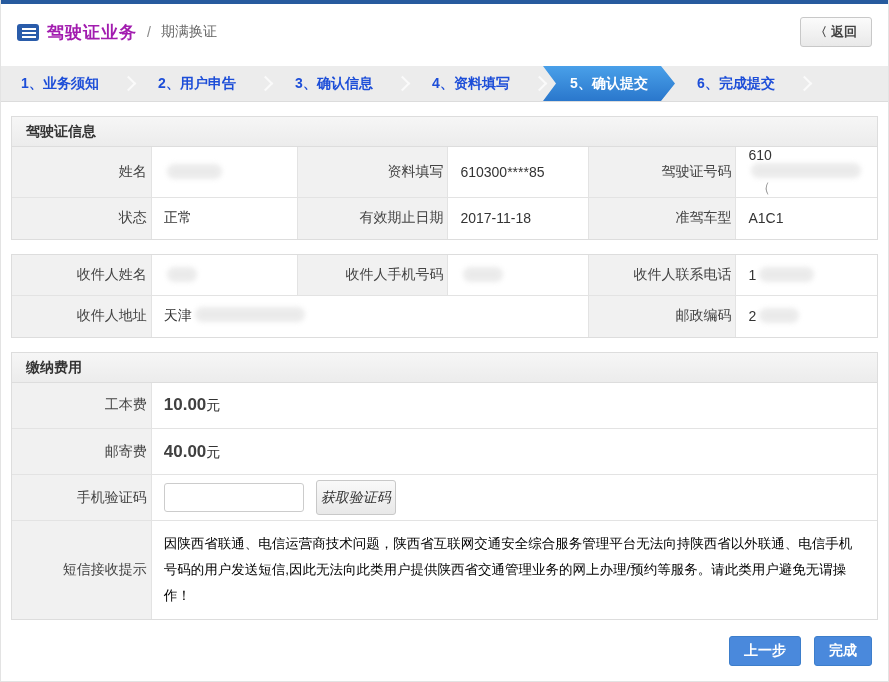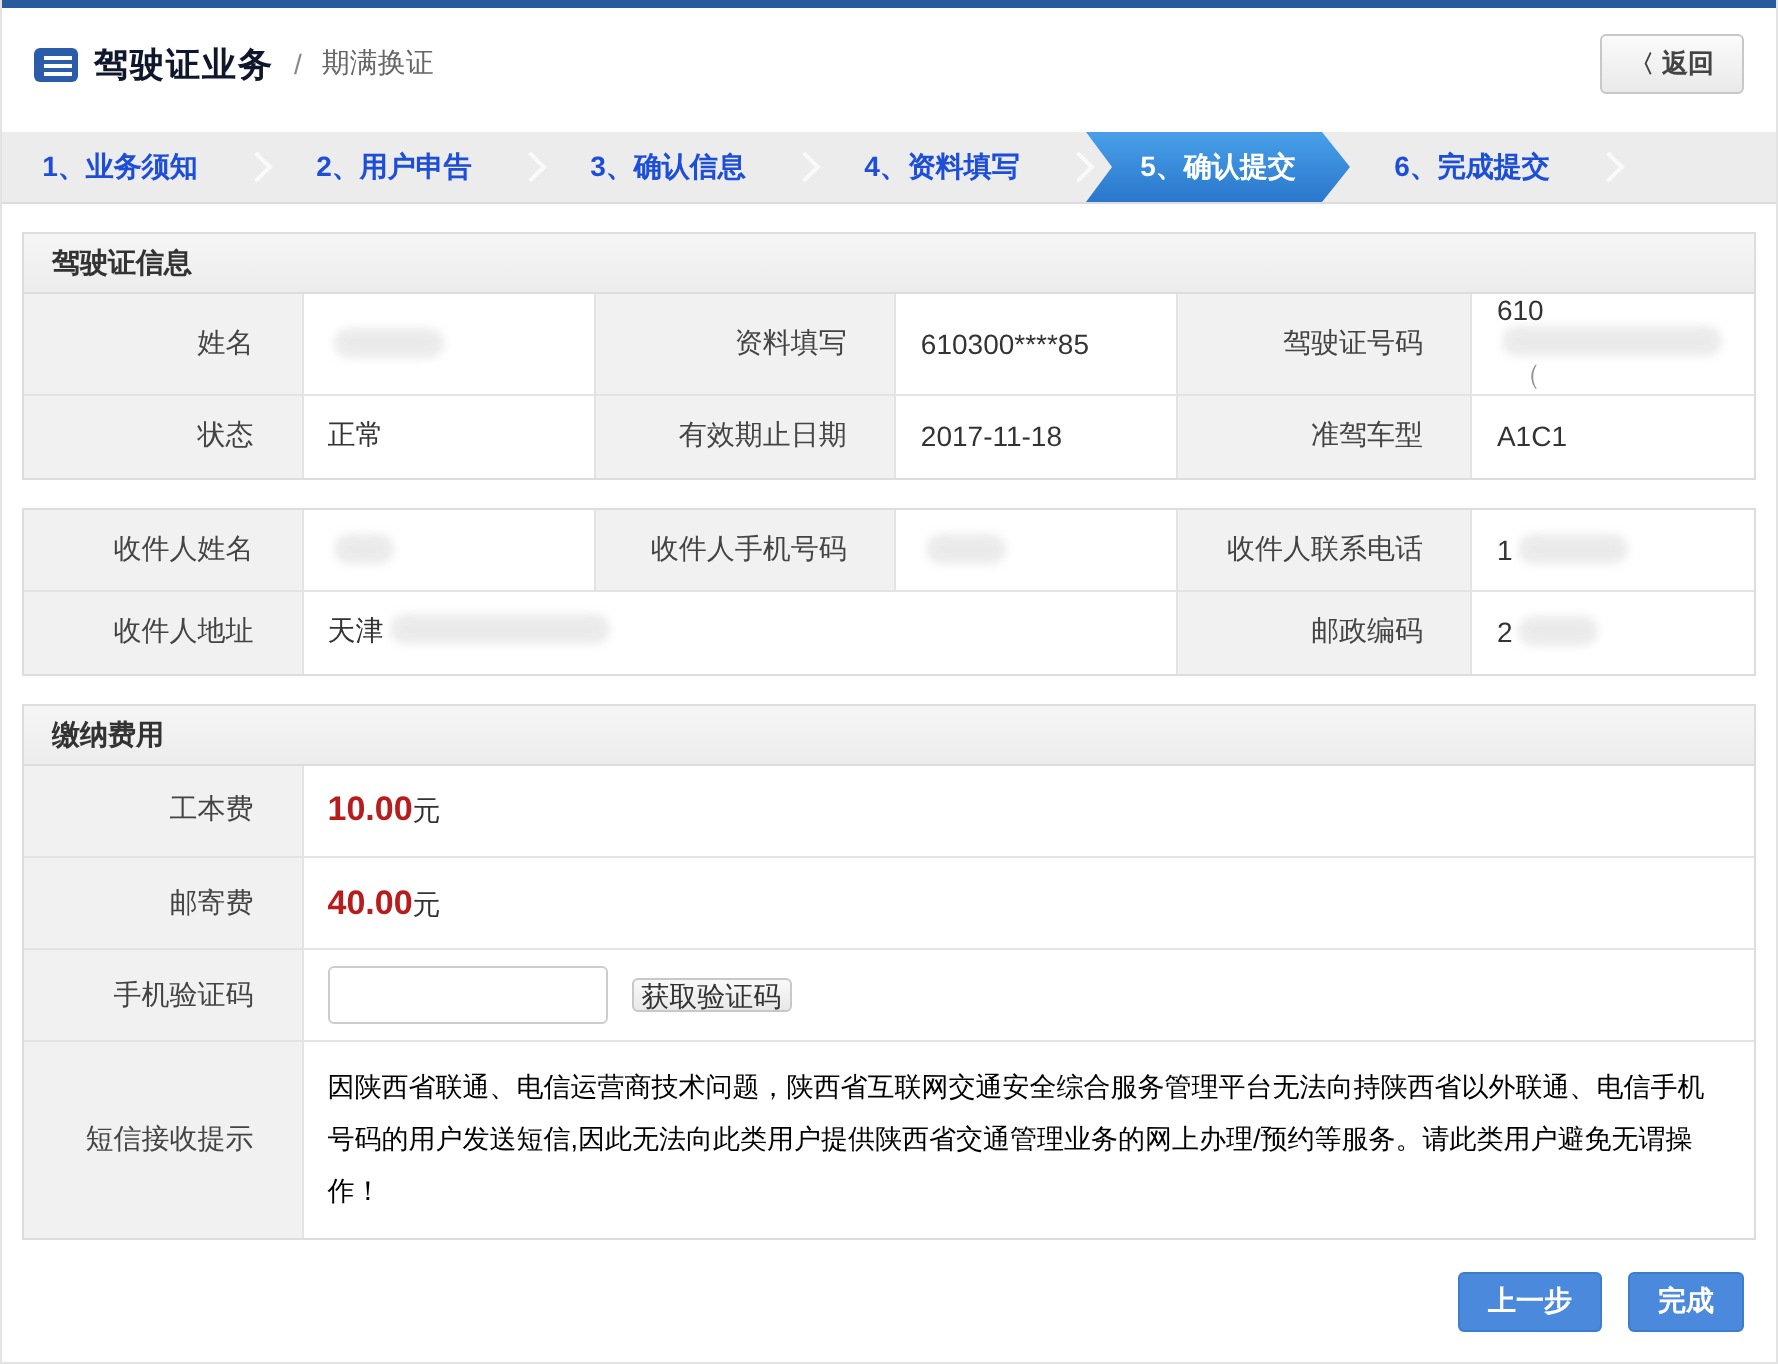--- a/index.html
+++ b/index.html
@@ -27,21 +27,21 @@
     position: relative; display: inline-block; flex: none;
   }
   .doc-icon::before {
     content: ""; position: absolute; left: 5px; right: 3px; top: 4px; height: 2px;
     background: #fff; box-shadow: 0 4px 0 #fff, 0 8px 0 #fff;
   }
   .doc-icon::after {
     content: ""; position: absolute; left: 2px; top: 2px; bottom: 2px; width: 2px; background: #fff;
     opacity: 0; 
   }
-  .page-title { font-size: 17px; font-weight: bold; color: #0f172a; letter-spacing: 1px; }
+  .page-title { font-size: 17px; font-weight: bold; color: #a21caf; letter-spacing: 1px; }
   .crumb-sep { font-size: 14px; color: #888; margin: 0 2px; }
   .crumb-current { font-size: 14px; color: #666; }
   .back-btn {
     display: inline-flex; align-items: center; gap: 4px;
     height: 30px; padding: 0 14px;
     background: linear-gradient(180deg, #fbfbfb, #e9e9e9);
     border: 1px solid #c8c8c8; border-radius: 3px;
     font-size: 13px; font-weight: bold; color: #444; cursor: pointer;
     font-family: inherit;
   }
@@ -81,46 +81,46 @@
   table.info-table { width: 100%; border-collapse: collapse; table-layout: fixed; }
   table.info-table td {
     border: 1px solid #e3e3e3; height: 41px;
     font-size: 14px; vertical-align: middle;
   }
   table.info-table tr td:first-child { border-left: none; }
   table.info-table tr td:last-child { border-right: none; }
   table.info-table tr:first-child td { border-top: none; }
   table.info-table tr:last-child td { border-bottom: none; }
   td.lbl {
-    background: #f1f1f1; text-align: right; padding-right: 24px; color: #444;
+    background: #f1f1f1; text-align: right; padding-right: 4px; color: #444;
   }
   td.val { background: #fff; padding-left: 12px; color: #333; }
 
   .smudge {
     display: inline-block; height: 15px; border-radius: 8px;
     background: #d7d7d7; opacity: 0.5; filter: blur(2.5px);
     vertical-align: -2px; margin-left: 3px;
   }
   .w30 { width: 30px; } .w40 { width: 40px; } .w55 { width: 55px; } .w110 { width: 110px; }
   .masked-suffix { color: #999; margin-left: 8px; }
 
   
   table.fees-table td { height: 46px; }
-  .fee-amount { font-size: 17px; font-weight: bold; color: #b91c1c; }
+  .fee-amount { font-size: 17px; font-weight: bold; color: #404040; }
   .fee-unit { font-size: 14px; color: #333; }
   .code-input {
     width: 140px; height: 29px; border: 1px solid #ccc; border-radius: 3px;
     padding: 0 8px; font-size: 14px; font-family: inherit; color: #333;
     vertical-align: middle;
   }
   .code-btn {
-    height: 17px; padding: 0 4px; margin-left: 8px; vertical-align: middle;
+    height: 35px; padding: 0 4px; margin-left: 8px; vertical-align: middle;
     background: linear-gradient(180deg, #f9f9f9, #e8e8e8);
     border: 1px solid #c8c8c8; border-radius: 3px;
-    font-size: 14px; color: #333; cursor: pointer; font-family: inherit;
+    font-size: 14px; color: #333; cursor: pointer; font-family: inherit; font-style: italic;
   }
   td.notice-cell { height: 72px; padding: 10px 16px 10px 12px; }
   .notice-text { font-size: 13.5px; color: #000000; line-height: 26px; }
 
   
   .footer { display: flex; justify-content: flex-end; gap: 13px; padding: 16px 16px 0 0; }
   .primary-btn {
     min-width: 56px; height: 30px; padding: 0 14px;
     background: #4a89dc; border: 1px solid #3d7ecb; border-radius: 3px;
     color: #fff; font-size: 14px; font-weight: bold; cursor: pointer;

